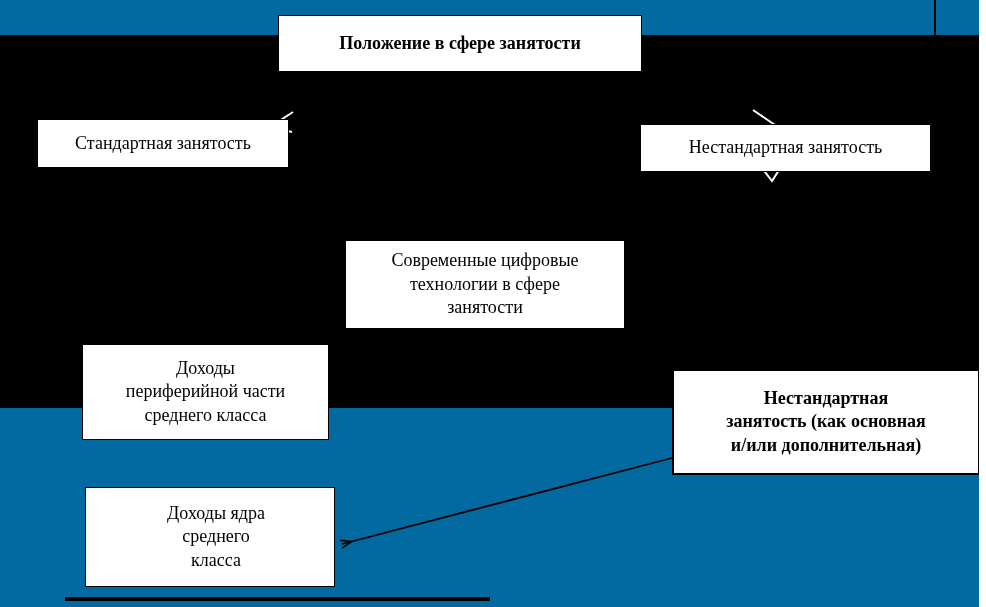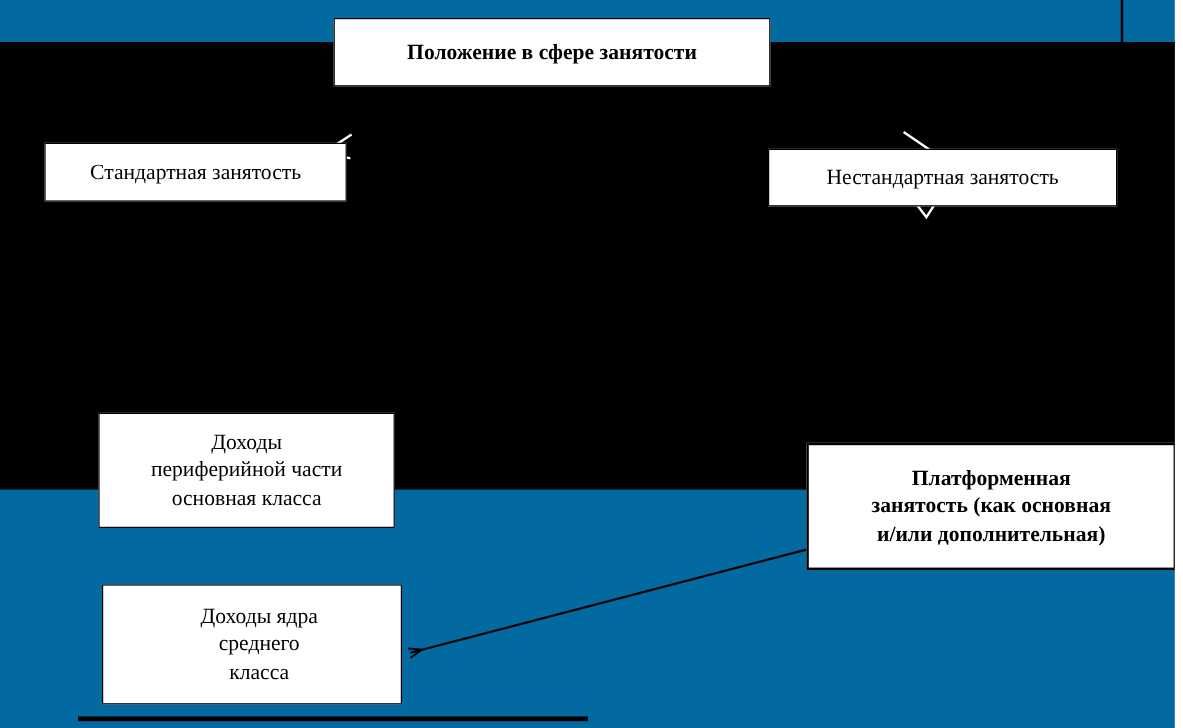--- a/index.html
+++ b/index.html
@@ -95,29 +95,34 @@
   </div>
 
   <div class="box standard-box">
     <span class="txt">Стандартная занятость</span>
   </div>
 
   <div class="box nonstd-box">
     <span class="txt">Нестандартная занятость</span>
   </div>
 
+  <div class="box tech-box">
+    <span class="txt">Современные цифровые
+технологии в сфере
+занятости</span>
+  </div>
 
   <div class="box periph-box">
     <span class="txt">Доходы
 периферийной части
-основная класса</span>
+среднего класса</span>
   </div>
 
   <div class="box bold platform-box">
-    <span class="txt">Платформенная
+    <span class="txt">Нестандартная
 занятость (как основная
 и/или дополнительная)</span>
   </div>
 
   <div class="box core-box">
     <span class="txt">Доходы ядра
 среднего
 класса</span>
   </div>
 

